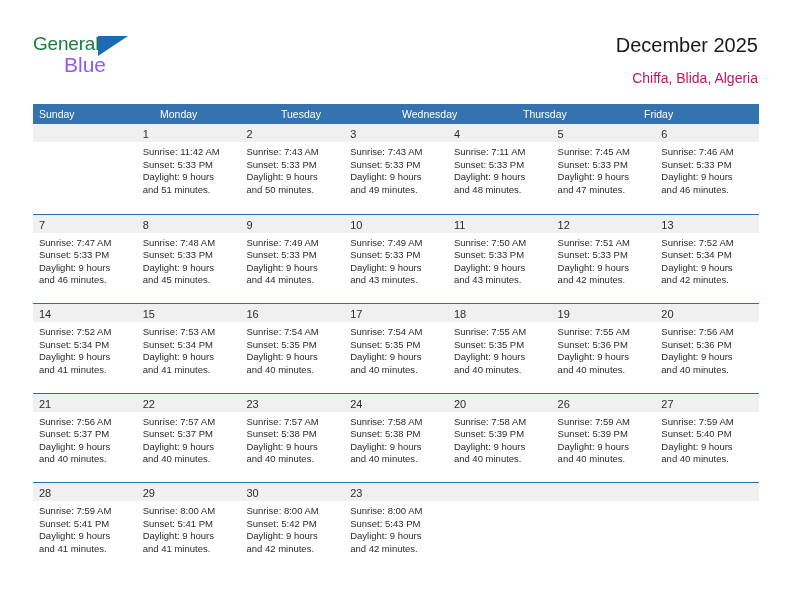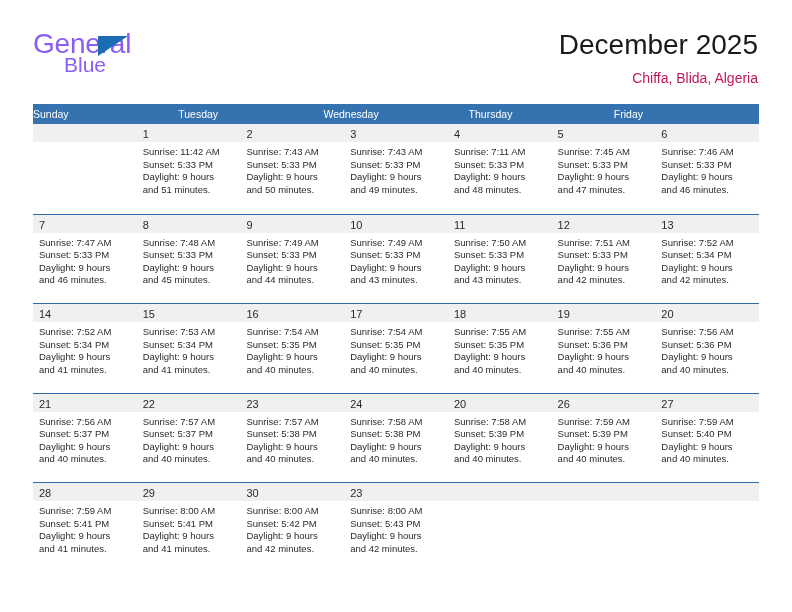--- a/index.html
+++ b/index.html
@@ -29,22 +29,22 @@
     position: absolute;
     left: 0;
     top: 4px;
     width: 120px;
     height: 52px;
   }
   .logo-general {
     position: absolute;
     left: 0;
     top: 0;
-    font-size: 28px;
-    color: #8b5cf6;
+    font-size: 19px;
+    color: #15803d;
     letter-spacing: -0.2px;
     line-height: 24px;
     white-space: nowrap;
   }
   .logo-tri {
     position: absolute;
     left: 65px;
     top: 4px;
     width: 0;
     height: 0;
@@ -61,21 +61,21 @@
     white-space: nowrap;
   }
 
   .title-block {
     position: absolute;
     right: 0;
     top: 0;
     text-align: right;
   }
   .cal-title {
-    font-size: 28px;
+    font-size: 20px;
     font-weight: normal;
     color: #1a1a1a;
     line-height: 34px;
     white-space: nowrap;
   }
   .cal-subtitle {
     font-size: 14px;
     color: #be185d;
     line-height: 20px;
     margin-top: 6px;
@@ -92,20 +92,21 @@
   .weekday-row {
     display: flex;
     background: #3572b0;
     height: 20px;
   }
   .weekday {
     flex: 1 1 0;
     color: #ffffff;
     font-size: 10.5px;
     line-height: 20px;
+    padding-left: 6px;
     white-space: nowrap;
     overflow: hidden;
   }
   .week-row {
     display: flex;
     border-top: 1.5px solid #2f6da8;
     height: 89.5px;
   }
   .week-row.first { border-top: none; }
   .day-cell {
@@ -149,20 +150,21 @@
     <div class="title-block">
       <div class="cal-title">December 2025</div>
       <div class="cal-subtitle">Chiffa, Blida, Algeria</div>
     </div>
 
   </div>
 
   <div class="calendar">
     <div class="weekday-row" id="weekday-row">
         <div class="weekday">Sunday</div>
+        <div class="weekday">Monday</div>
         <div class="weekday">Tuesday</div>
         <div class="weekday">Wednesday</div>
         <div class="weekday">Thursday</div>
         <div class="weekday">Friday</div>
       </div>
     <div id="weeks-container">
         <div class="week-row first">
           <div class="day-cell">
             <div class="day-number-band"><span class="day-number"></span></div>
             <div class="day-body"></div>

